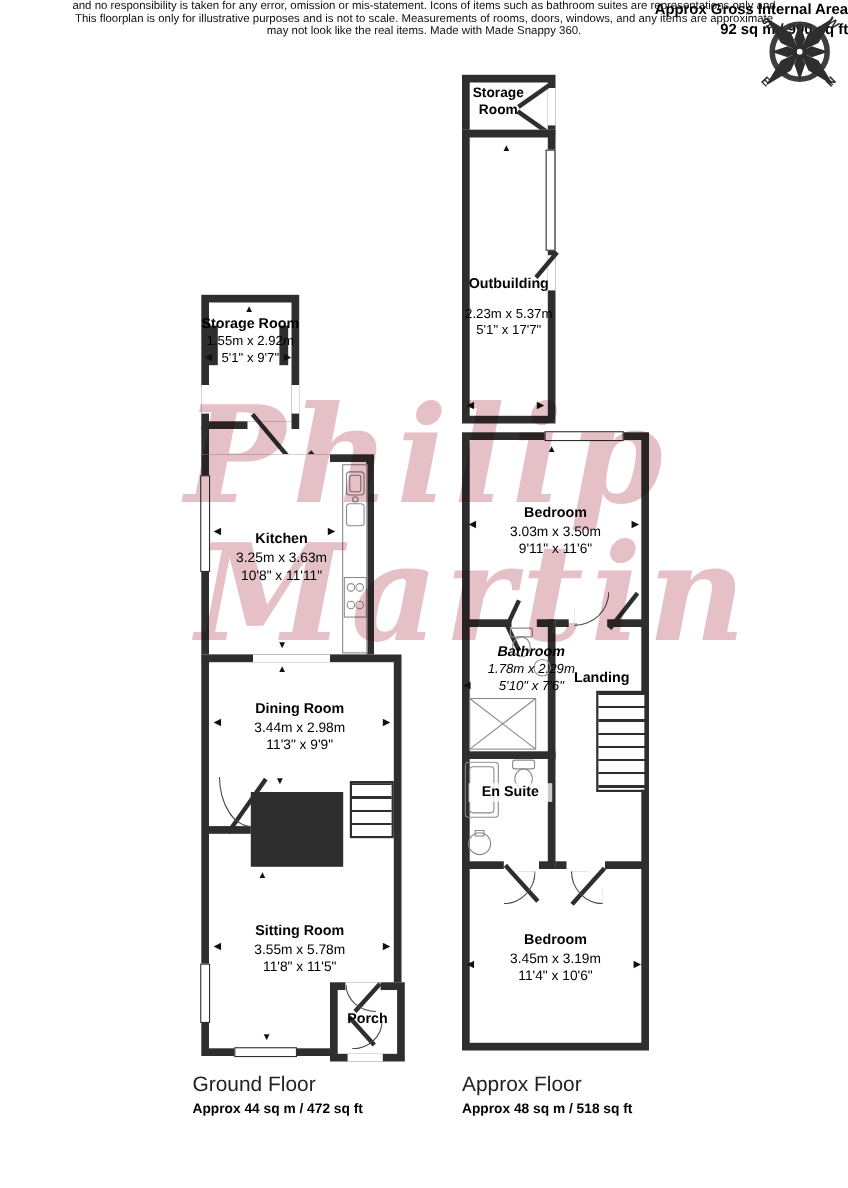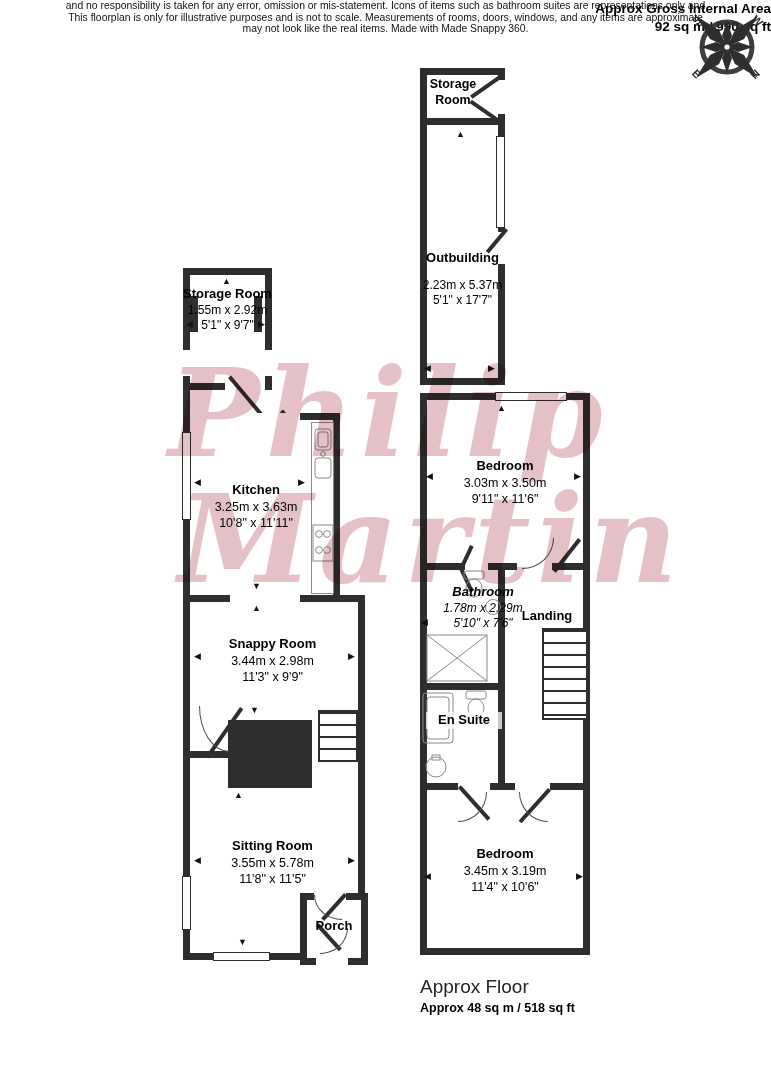--- a/index.html
+++ b/index.html
@@ -110,21 +110,21 @@
     <div>10'8" x 11'11"</div>
   </div>
   <span class="arr" style="left:194px;top:478px;">◀</span>
   <span class="arr" style="left:298px;top:478px;">▶</span>
   <span class="arr" style="left:252px;top:582px;">▼</span>
 
   <div class="box" style="left:183px;top:595px;width:182px;height:365px;"></div>
   <div class="open" style="left:230px;top:595px;width:70px;height:7px;"></div>
   <span class="arr" style="left:252px;top:604px;">▲</span>
   <div class="room" style="left:190px;top:636px;width:165px;">
-    <div class="rname">Snappy Room</div>
+    <div class="rname">Dining Room</div>
     <div>3.44m x 2.98m</div>
     <div>11'3" x 9'9"</div>
   </div>
   <span class="arr" style="left:194px;top:652px;">◀</span>
   <span class="arr" style="left:348px;top:652px;">▶</span>
 
   <div class="wall" style="left:228px;top:720px;width:84px;height:68px;"></div>
   <span class="arr" style="left:250px;top:706px;">▼</span>
   <span class="arr" style="left:234px;top:791px;">▲</span>
   <div class="stairs" style="left:318px;top:710px;width:40px;height:52px;"></div>
@@ -147,20 +147,24 @@
   <div class="open" style="left:314px;top:893px;width:32px;height:7px;z-index:2;"></div>
   <div class="open" style="left:316px;top:958px;width:32px;height:7px;z-index:2;"></div>
   <div class="leaf" style="left:344px;top:893px;height:34px;transform:rotate(42deg);z-index:3;"></div>
   <div class="arc" style="left:314px;top:895px;width:28px;height:25px;border-width:0 0 1.4px 1.4px;border-radius:0 0 0 100%;z-index:3;"></div>
   <div class="leaf" style="left:316px;top:926px;height:34px;transform:rotate(-42deg);z-index:3;"></div>
   <div class="arc" style="left:320px;top:928px;width:28px;height:26px;border-width:0 1.4px 1.4px 0;border-radius:0 0 100% 0;z-index:3;"></div>
   <div class="room" style="left:302px;top:918px;width:64px;z-index:4;">
     <div class="rname">Porch</div>
   </div>
 
+  <div class="floorlbl" style="left:175px;top:976px;">
+    <div class="t">Ground Floor</div>
+    <div class="a">Approx 44 sq m / 472 sq ft</div>
+  </div>
 
   <div class="box" style="left:420px;top:68px;width:85px;height:57px;"></div>
   <div class="open" style="left:498px;top:80px;width:7px;height:34px;"></div>
   <div class="leaf" style="left:498px;top:76px;height:34px;transform:rotate(55deg);"></div>
   <div class="leaf" style="left:498px;top:118px;height:32px;transform:rotate(125deg);"></div>
   <div class="room" style="left:422px;top:76px;width:62px;">
     <div class="rname" style="font-size:12.5px;">Storage Room</div>
   </div>
 
   <div class="box" style="left:420px;top:118px;width:85px;height:267px;"></div>

